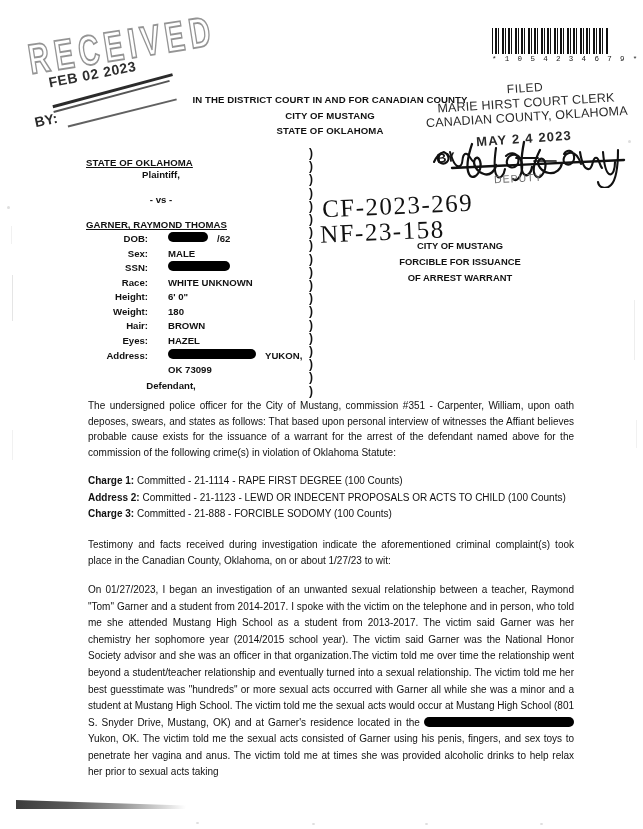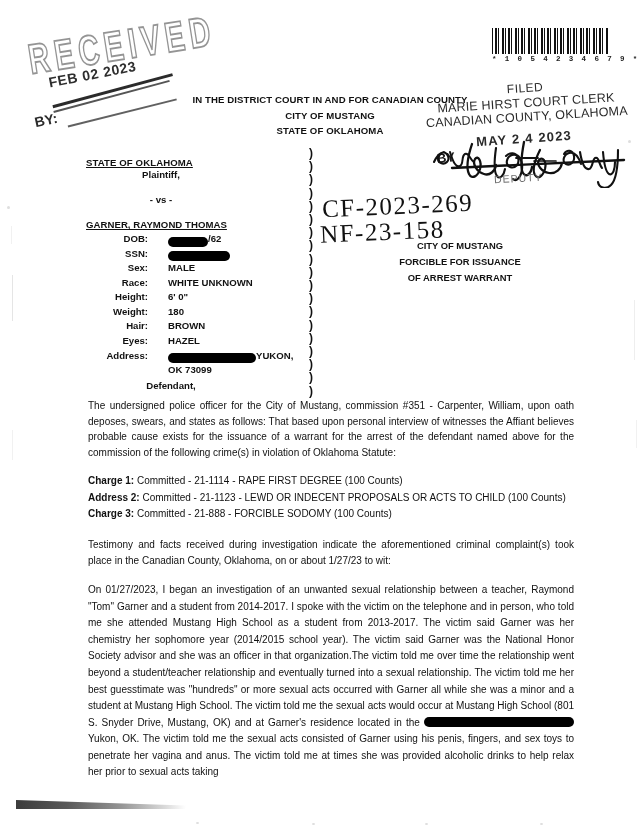--- a/index.html
+++ b/index.html
@@ -128,21 +128,20 @@
         #111 6px, #111 7px, #fff 7px, #fff 10px,
         #111 10px, #111 12px, #fff 12px, #fff 13px);
   }
   .barcode-num {
     margin-top: 1px;
     font-family: "Liberation Mono", monospace;
     font-size: 7.5px;
     letter-spacing: 1.9px;
     color: #222;
     white-space: nowrap;
-    font-weight: bold;
   }
 
   
   #filed-stamp {
     position: absolute;
     left: 410px;
     top: 82px;
     width: 232px;
     transform: rotate(-3.6deg);
     text-align: center;
@@ -255,22 +254,23 @@
   .info-label {
     width: 62px;
     text-align: right;
     font-weight: bold;
     padding-right: 20px;
     flex: none;
   }
   .info-value {
     font-weight: bold;
     display: flex;
-    align-items: flex-end;
+    align-items: flex-start;
     white-space: nowrap;
+    gap: 9px;
   }
   .redact {
     display: inline-block;
     background: #000;
     border-radius: 7px;
     height: 10px;
     vertical-align: middle;
   }
   .defendant-tail {
     font-weight: bold;
@@ -436,29 +436,29 @@
     <div id="def-name">GARNER, RAYMOND THOMAS</div>
     <div id="defendant-fields">
         <div class="info-row">
           <div class="info-label">DOB:</div>
           <div class="info-value">
             <span class="redact" style="width: 40px;"></span>
             <span>/62</span>
           </div>
         </div>
         <div class="info-row">
+          <div class="info-label">Sex:</div>
+          <div class="info-value">
+            <span>MALE</span>
+          </div>
+        </div>
+        <div class="info-row">
           <div class="info-label">SSN:</div>
           <div class="info-value">
             <span class="redact" style="width: 62px;"></span>
-          </div>
-        </div>
-        <div class="info-row">
-          <div class="info-label">Sex:</div>
-          <div class="info-value">
-            <span>MALE</span>
           </div>
         </div>
         <div class="info-row">
           <div class="info-label">Race:</div>
           <div class="info-value">
             <span>WHITE UNKNOWN</span>
           </div>
         </div>
         <div class="info-row">
           <div class="info-label">Height:</div>

